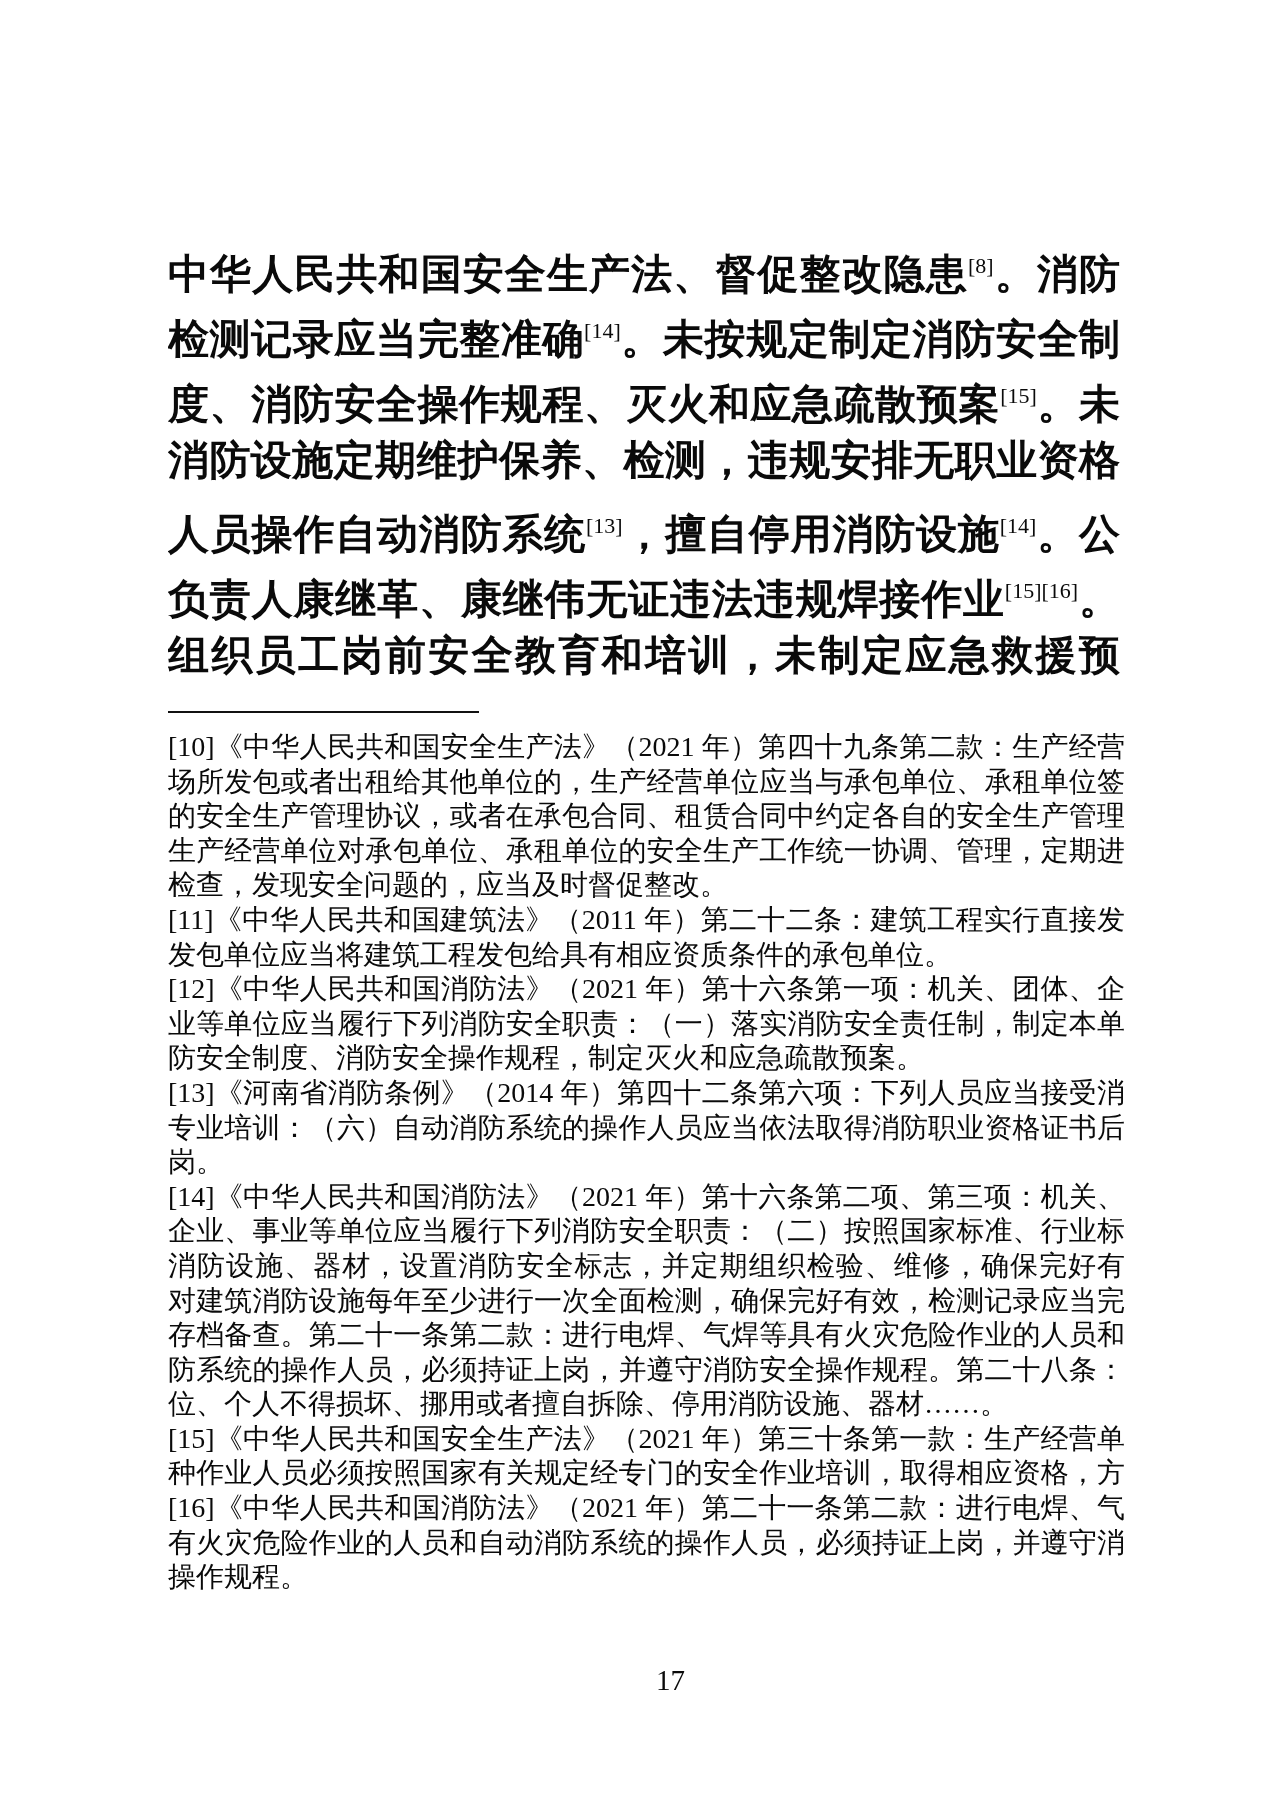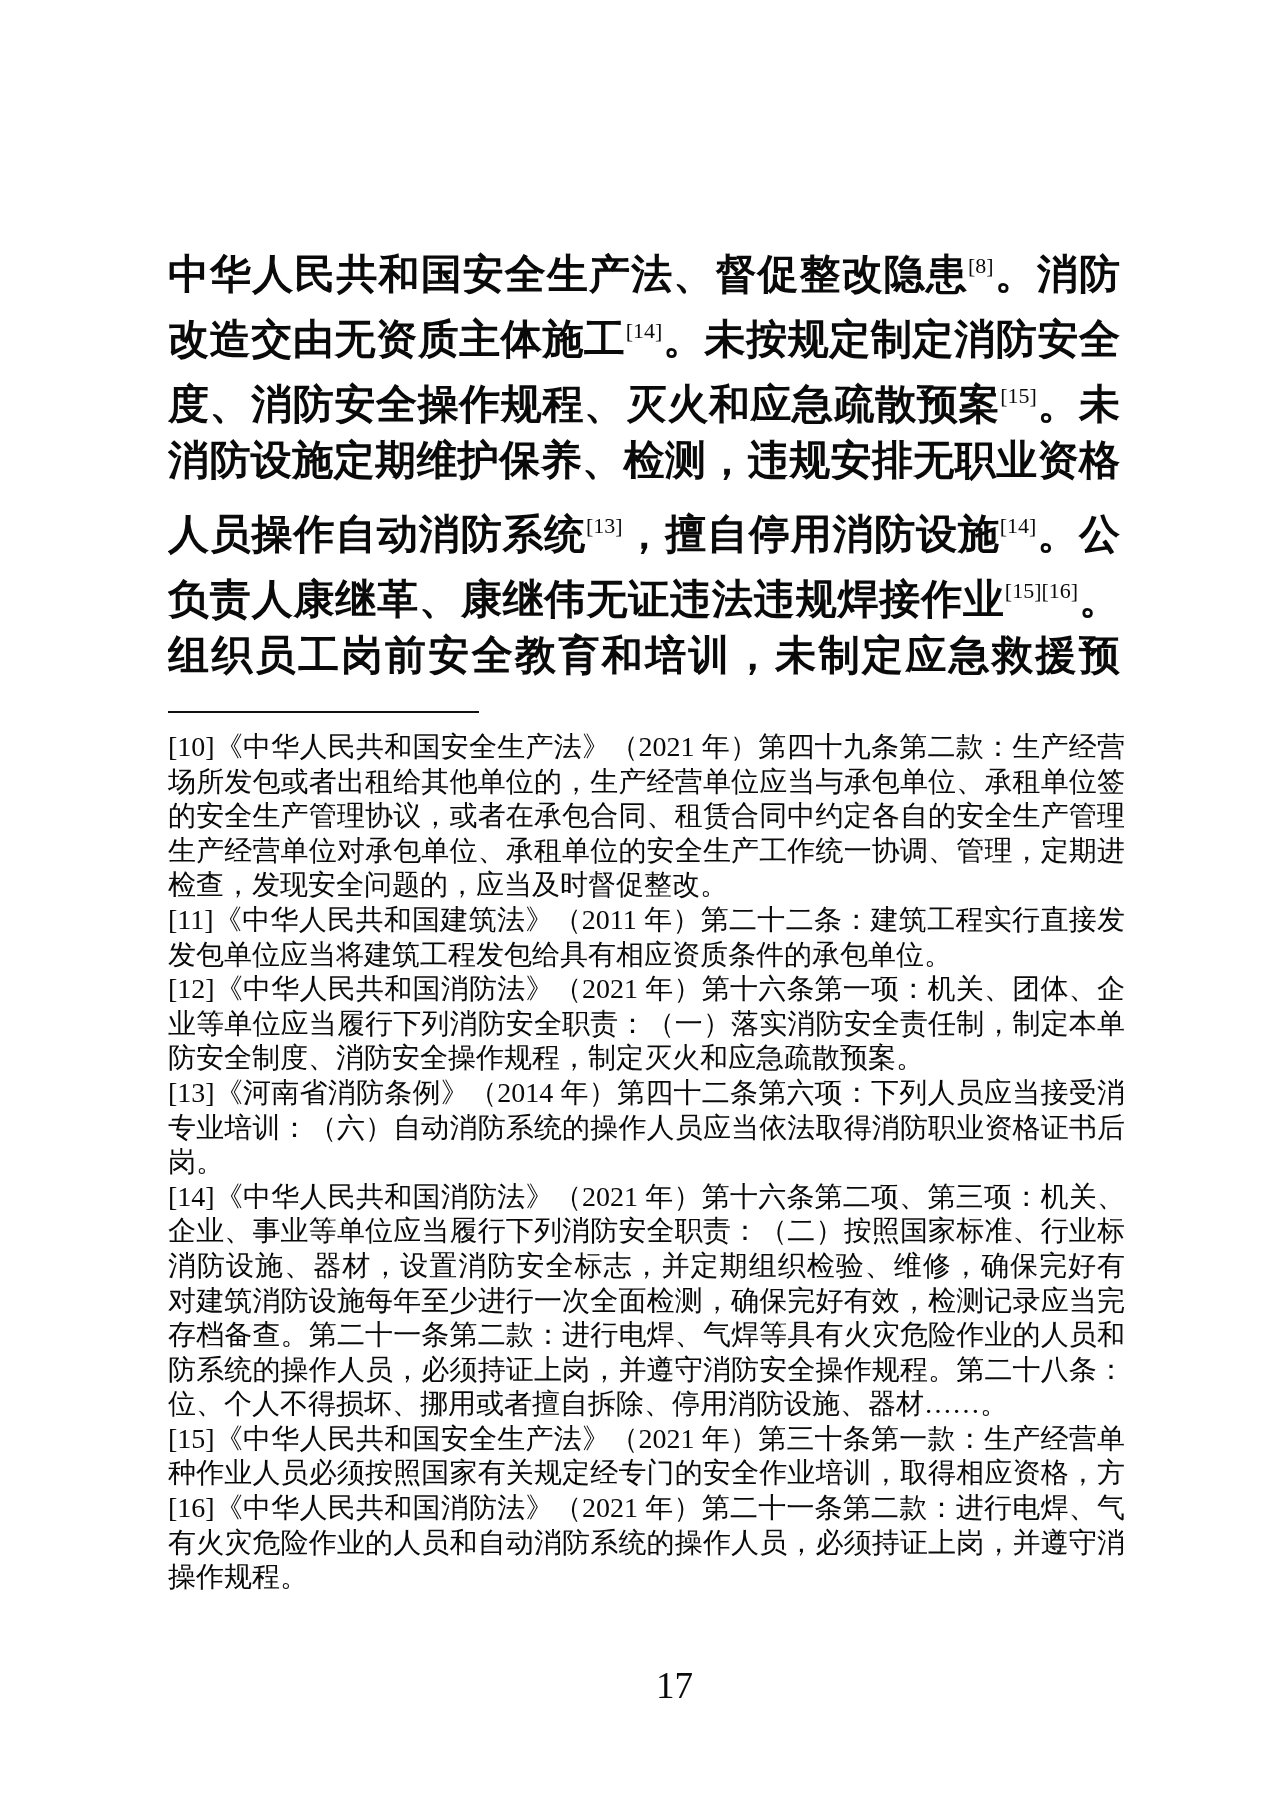--- a/index.html
+++ b/index.html
@@ -59,33 +59,33 @@
     text-align:justify;
     text-align-last:justify;
   }
   .fline.last{
     text-align-last:left;
   }
   
   .page-number{
     position:absolute;
     left:656px; top:1664px;
-    font-size:37px;
+    font-size:29px;
     font-weight:400;
     color:#0a0a0a;
   }
 </style>
 </head>
 <body>
 
 <div class="page">
 
   <div class="body-text" id="body-lines">
       <div class="bline"><span>中华人民共和国安全生产法、督促整改隐患</span><span class="sup">[8]</span><span>。消防设施</span></div>
-      <div class="bline"><span>改造交由无资质主体施工</span><span class="sup">[14]</span><span>。未按规定制定消防安全制</span></div>
+      <div class="bline"><span>检测记录应当完整准确</span><span class="sup">[14]</span><span>。未按规定制定消防安全制</span></div>
       <div class="bline"><span>度、消防安全操作规程、灭火和应急疏散预案</span><span class="sup">[15]</span><span>。未对</span></div>
       <div class="bline"><span>消防设施定期维护保养、检测，违规安排无职业资格证</span></div>
       <div class="bline"><span>人员操作自动消防系统</span><span class="sup">[13]</span><span>，擅自停用消防设施</span><span class="sup">[14]</span><span>。公司</span></div>
       <div class="bline"><span>负责人康继革、康继伟无证违法违规焊接作业</span><span class="sup">[15][16]</span><span>。未</span></div>
       <div class="bline last"><span>组织员工岗前安全教育和培训，未制定应急救援预案，</span></div>
     </div>
 
   <div class="fn-sep"></div>
 
   <div class="footnotes" id="footnote-lines">

